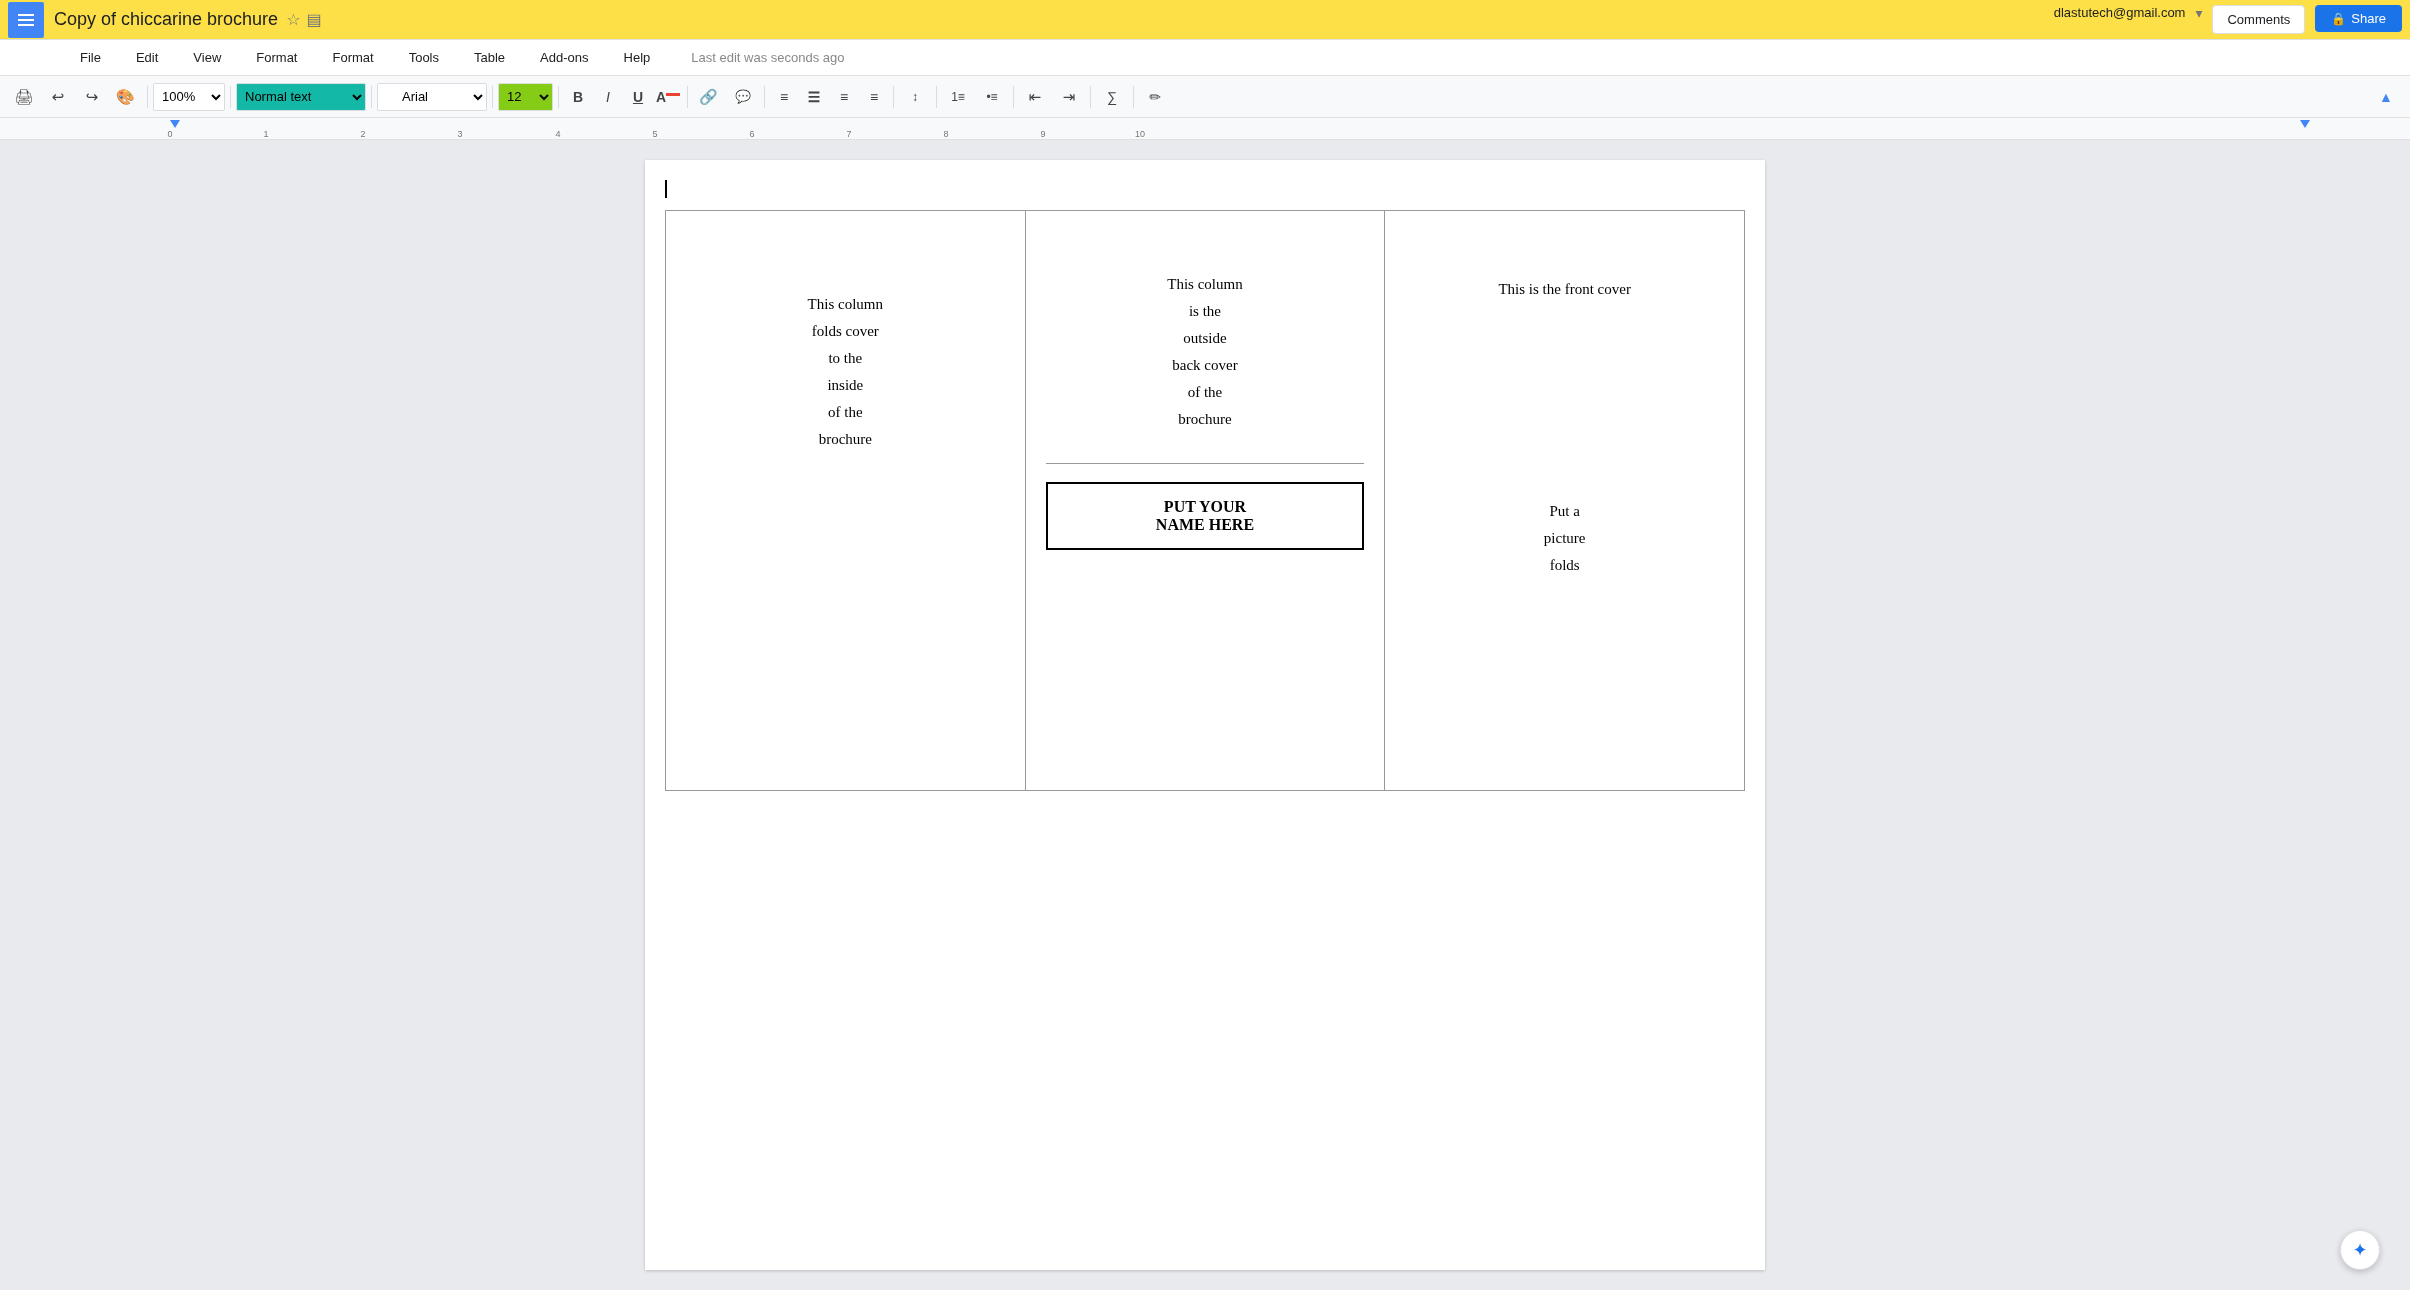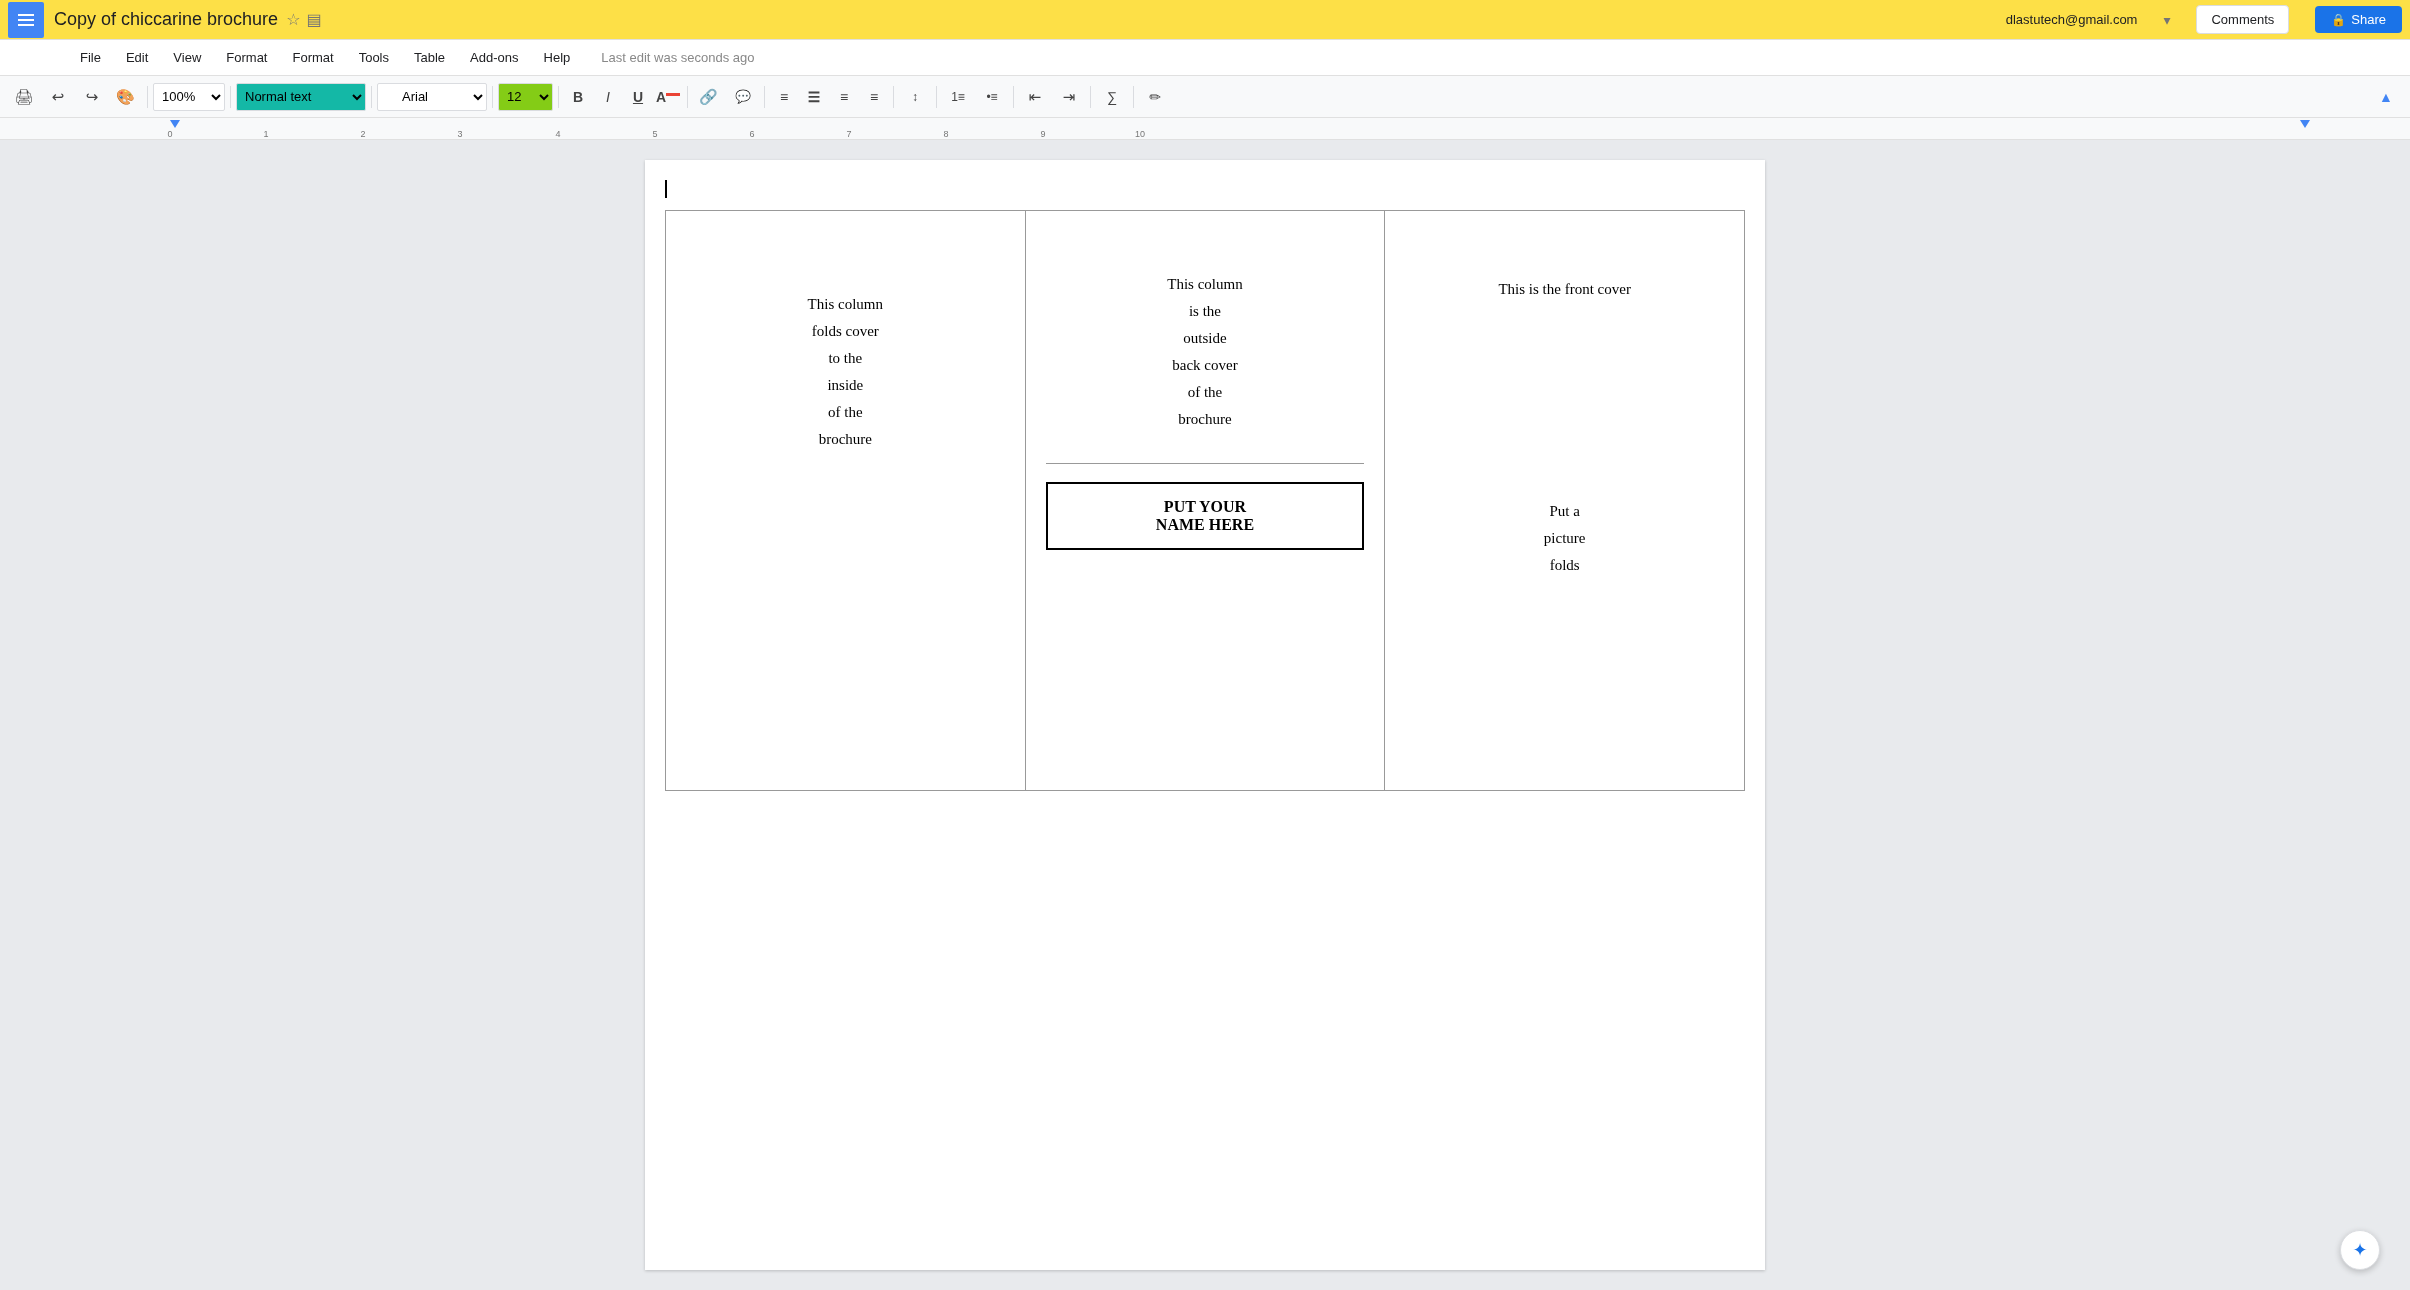--- a/index.html
+++ b/index.html
@@ -19,41 +19,41 @@
       background: #4285f4;
       border-radius: 2px;
       display: flex; align-items: center; justify-content: center;
       margin-right: 10px;
       flex-shrink: 0;
     }
     .app-icon-lines { display: flex; flex-direction: column; gap: 3px; }
     .app-icon-lines span { display: block; width: 16px; height: 2px; background: #fff; }
     .doc-title { font-size: 18px; color: #202124; margin-right: 8px; }
     .title-icons { display: flex; align-items: center; gap: 6px; color: #757575; }
-    .top-bar-right { margin-left: auto; display: flex; align-items: center; gap: 26px; }
+    .top-bar-right { margin-left: auto; display: flex; align-items: flex-start; gap: 10px; }
     .user-email { font-size: 13px; color: #202124; }
     .comments-btn {
       border: 1px solid #dadce0; background: #fff; border-radius: 4px;
       padding: 6px 14px; font-size: 13px; cursor: pointer; color: #202124;
     }
     .share-btn {
       background: #1a73e8; color: #fff; border: none; border-radius: 4px;
       padding: 6px 16px; font-size: 13px; cursor: pointer;
       display: flex; align-items: center; gap: 5px;
     }
 
     
     .menu-bar {
       display: flex;
       align-items: center;
       background: #fff;
       height: 36px;
       padding: 0 70px;
       border-bottom: 1px solid #e0e0e0;
-      gap: 5px;
+      gap: 15px;
     }
     .menu-item {
       padding: 4px 10px;
       font-size: 13px;
       color: #202124;
       cursor: pointer;
       border-radius: 2px;
     }
     .last-edit { margin-left: 16px; color: #888; font-size: 13px; }
 

